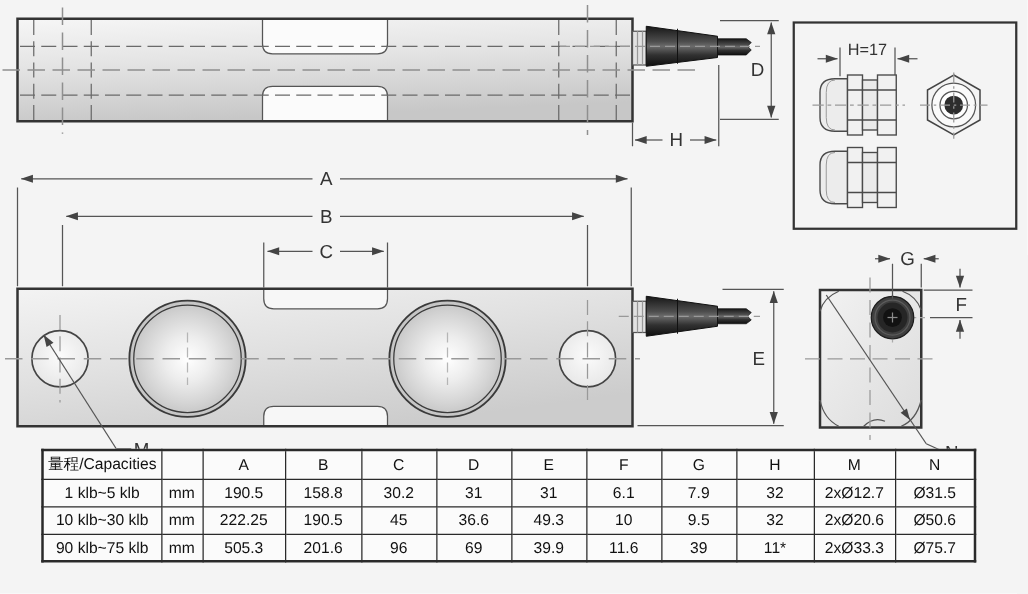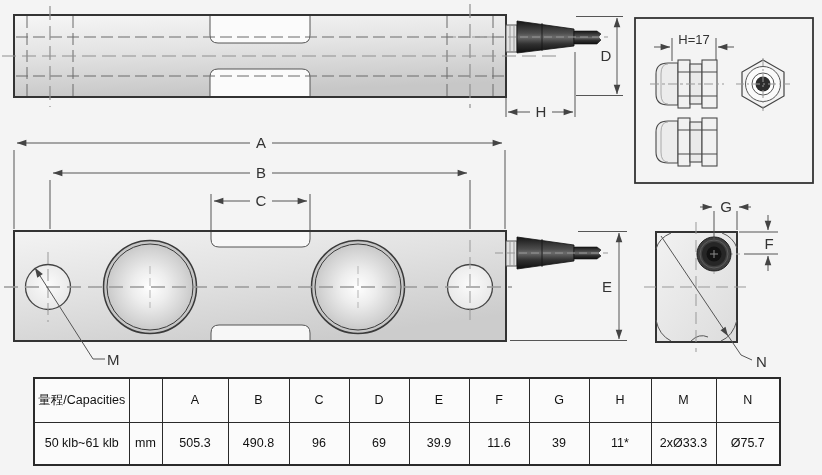--- a/index.html
+++ b/index.html
@@ -1,21 +1,21 @@
 <!DOCTYPE html>
 <html><head>
 <meta charset="utf-8">
 <style>
   html,body{margin:0;padding:0;}
   #stage{position:relative;width:822px;height:475px;background:#f4f4f4;overflow:hidden;
          font-family:"Liberation Sans",sans-serif;}
   #drawing{position:absolute;left:0;top:0;}
   .dimtxt{font-family:"Liberation Sans",sans-serif;font-size:15px;fill:#333;}
   .dimtxt-sm{font-family:"Liberation Sans",sans-serif;font-size:13px;fill:#333;}
-  #spec-table-wrap{position:absolute;left:33px;top:377px;width:746px;height:89px;}
+  #spec-table-wrap{position:absolute;left:33px;top:359px;width:746px;height:89px;}
   table.spec{border-collapse:collapse;width:746px;height:89px;table-layout:fixed;
              background:#fbfbfb;border:2px solid #2a2a2a;}
   table.spec td{border:1.4px solid #2a2a2a;text-align:center;vertical-align:middle;
                 font-size:12.5px;color:#111;padding:0 1px;white-space:nowrap;overflow:hidden;}
   table.spec tr{height:22px;}
 </style>
 </head>
 <body>
 
 <div id="stage">
@@ -291,24 +291,52 @@
       <td>C</td>
       <td>D</td>
       <td>E</td>
       <td>F</td>
       <td>G</td>
       <td>H</td>
       <td>M</td>
       <td>N</td>
     </tr>
     <tr>
-      <td>50 klb~61 klb</td>
+      <td>1 klb~5 klb</td>
+      <td>mm</td>
+      <td>190.5</td>
+      <td>158.8</td>
+      <td>30.2</td>
+      <td>31</td>
+      <td>31</td>
+      <td>6.1</td>
+      <td>7.9</td>
+      <td>32</td>
+      <td>2xØ12.7</td>
+      <td>Ø31.5</td>
+    </tr>
+    <tr>
+      <td>10 klb~30 klb</td>
+      <td>mm</td>
+      <td>222.25</td>
+      <td>190.5</td>
+      <td>45</td>
+      <td>36.6</td>
+      <td>49.3</td>
+      <td>10</td>
+      <td>9.5</td>
+      <td>32</td>
+      <td>2xØ20.6</td>
+      <td>Ø50.6</td>
+    </tr>
+    <tr>
+      <td>90 klb~75 klb</td>
       <td>mm</td>
       <td>505.3</td>
-      <td>490.8</td>
+      <td>201.6</td>
       <td>96</td>
       <td>69</td>
       <td>39.9</td>
       <td>11.6</td>
       <td>39</td>
       <td>11*</td>
       <td>2xØ33.3</td>
       <td>Ø75.7</td>
     </tr>
   </tbody>

